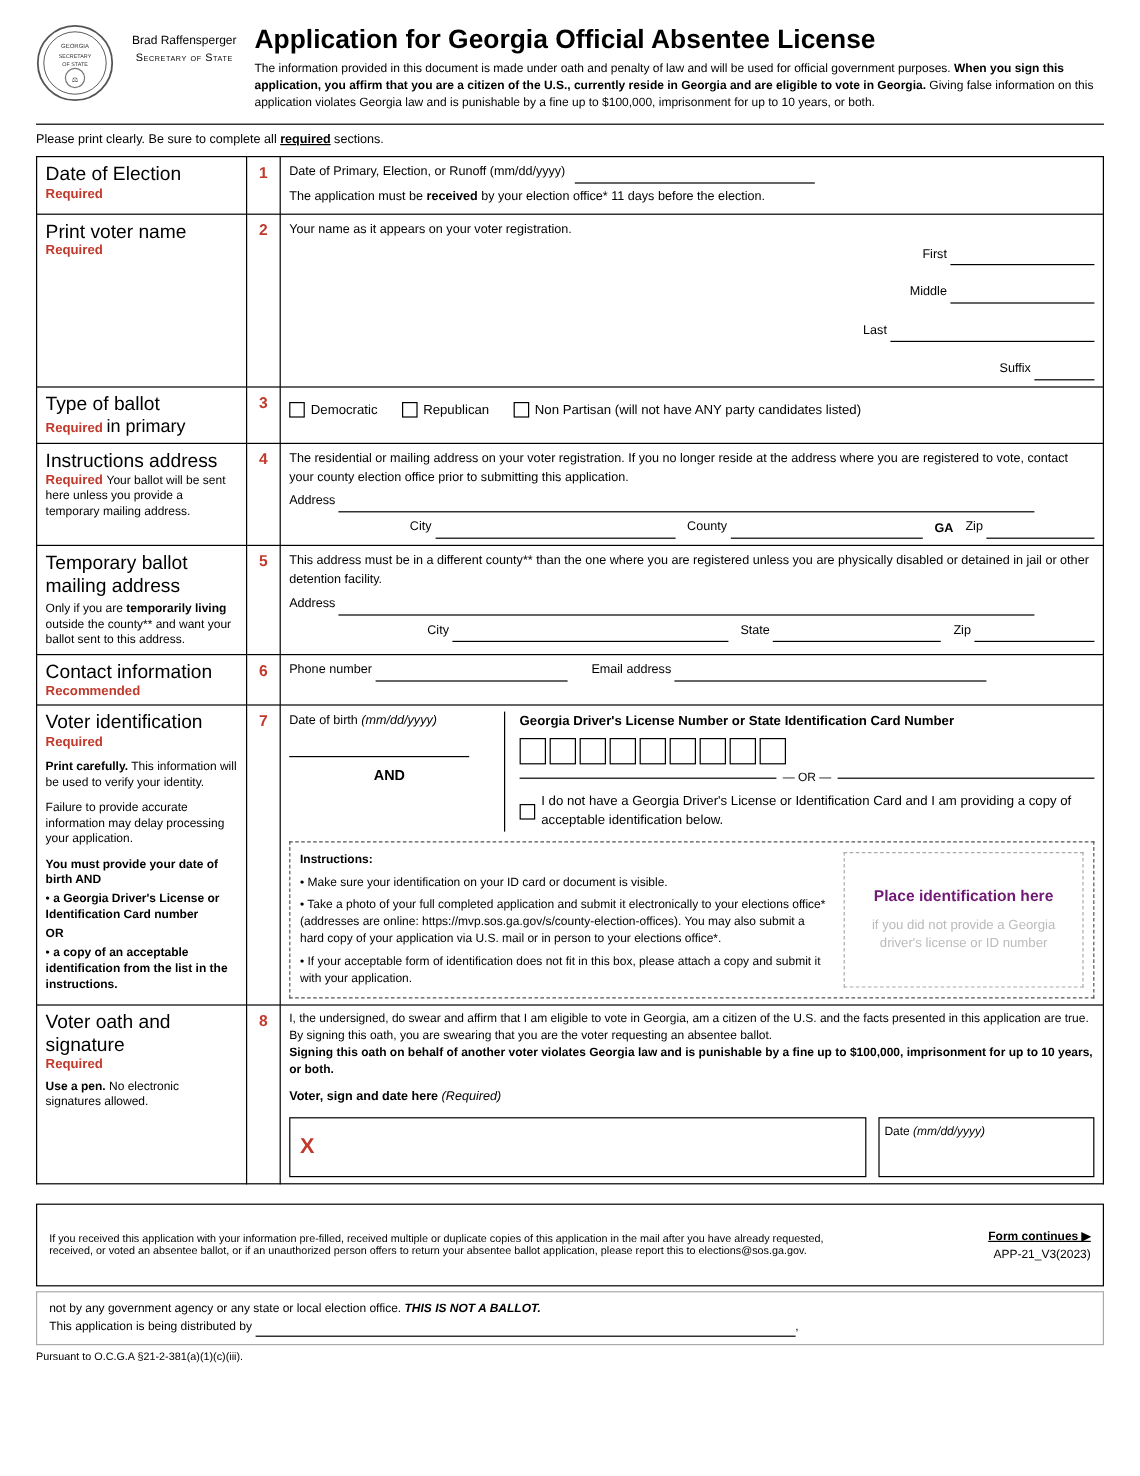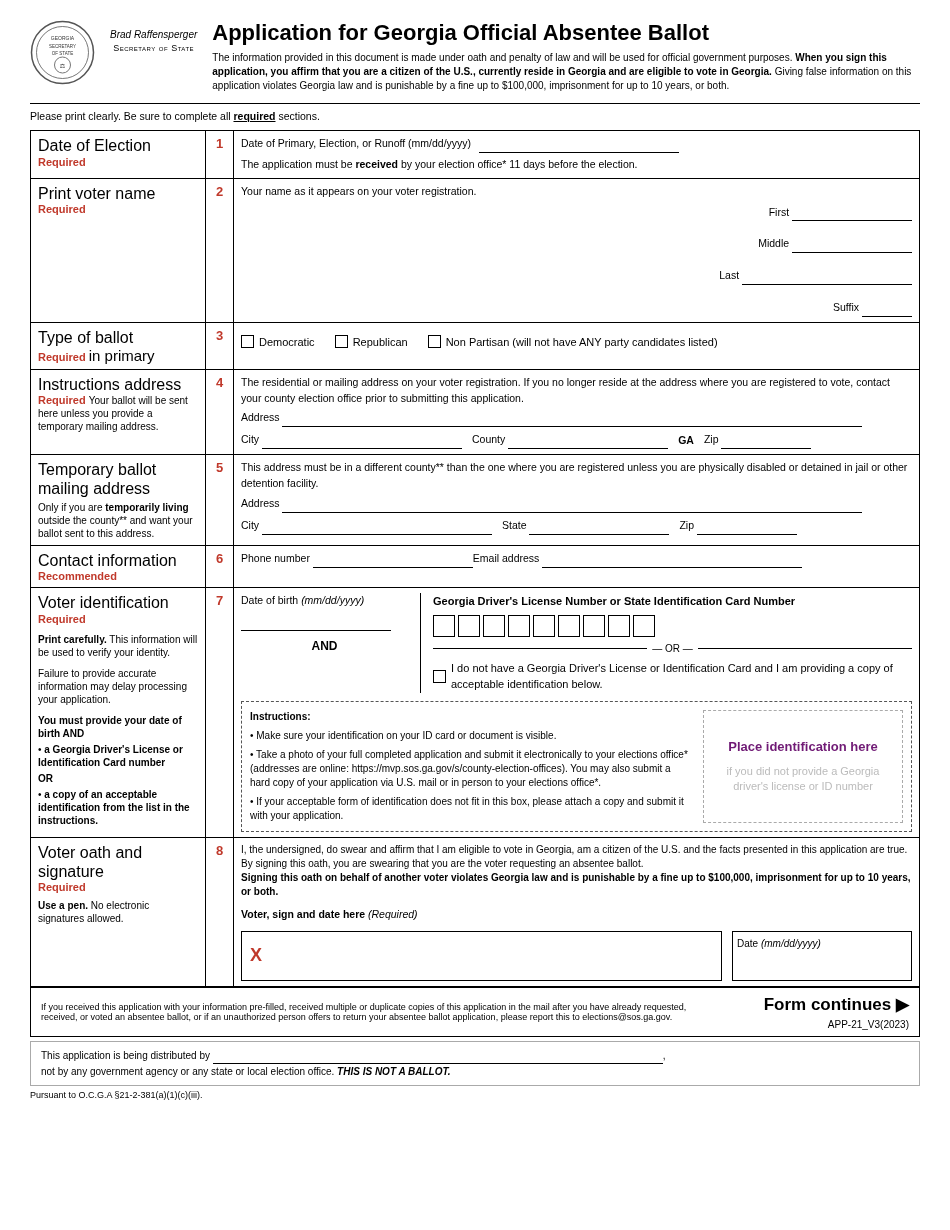--- a/index.html
+++ b/index.html
@@ -22,21 +22,20 @@
       height: 65px;
       flex-shrink: 0;
     }
     .header-agency {
       font-size: 9px;
       line-height: 1.4;
       flex-shrink: 0;
       padding-top: 8px;
     }
     .header-agency .name {
-      font-style: italic;
       font-size: 10px;
     }
     .header-agency .title {
       font-variant: small-caps;
       font-size: 9px;
       letter-spacing: 0.5px;
       text-align: center;
     }
     .header-title-block {
       flex: 1;
@@ -204,51 +203,53 @@
     .date-box {
       width: 180px;
       border: 1px solid #000;
       height: 50px;
       padding: 4px;
       font-size: 10px;
     }
     
     .footer-bar {
       border: 1px solid #000;
-      padding: 6px 10px;
-      margin-top: 0;
+      padding: 20px 10px;
+      margin-top: 16px;
       display: flex;
       justify-content: space-between;
       align-items: center;
       font-size: 9px;
     }
     .footer-bar .form-continues {
-      font-size: 17px;
+      font-size: 10px;
       font-weight: bold;
       white-space: nowrap;
+      text-decoration: underline;
     }
     .footer-third-party {
       border: 1px solid #aaa;
       padding: 6px 10px;
       margin-top: 4px;
       font-size: 10px;
       line-height: 1.5;
     }
     .footer-third-party strong {
       font-style: italic;
     }
     .ocga {
       font-size: 9px;
       margin-top: 4px;
     }
     .city-state-row {
       display: flex;
       gap: 10px;
       align-items: flex-end;
       margin-top: 4px;
+      justify-content: flex-end;
     }
   </style>
 </head>
 <body>
 
 <div class="header">
   <div class="header-logo">
     
     <svg viewBox="0 0 65 65" xmlns="http://www.w3.org/2000/svg">
       <circle cx="32.5" cy="32.5" r="31" fill="none" stroke="#555" stroke-width="1.5"></circle>
@@ -258,21 +259,21 @@
       <text x="32.5" y="35" text-anchor="middle" font-size="4.5" fill="#333">OF STATE</text>
       <circle cx="32.5" cy="45" r="8" fill="none" stroke="#777" stroke-width="1"></circle>
       <text x="32.5" y="48" text-anchor="middle" font-size="6" fill="#333">⚖</text>
     </svg>
   </div>
   <div class="header-agency">
     <div class="name">Brad Raffensperger</div>
     <div class="title">Secretary of State</div>
   </div>
   <div class="header-title-block">
-    <h1>Application for Georgia Official Absentee Ballot</h1>
+    <h1>Application for Georgia Official Absentee License</h1>
     <p>
       <span>The information provided in this document is made under oath and penalty of law and will be used for official government purposes.</span>
       <strong> <span>When you sign this application, you affirm that you are a citizen of the U.S., currently reside in Georgia and are eligible to vote in Georgia.</span></strong>
       <span>Giving false information on this application violates Georgia law and is punishable by a fine up to $100,000, imprisonment for up to 10 years, or both.</span>
     </p>
   </div>
 </div>
 
 <div class="required-note">
   Please print clearly. Be sure to complete all <u><strong>required</strong></u> sections.
@@ -383,21 +384,21 @@
     </td>
   </tr>
 
   <tr>
     <td class="section-label">
       <h2>Contact information</h2>
       <div class="required-tag">Recommended</div>
     </td>
     <td class="num-cell">6</td>
     <td class="content-cell">
-      <div style="display:flex; align-items:flex-end;">
+      <div style="display:flex; gap:20px; align-items:flex-end;">
         <span>Phone number <span style="display:inline-block;border-bottom:1px solid #000;width:160px;">&nbsp;</span></span>
         <span>Email address <span style="display:inline-block;border-bottom:1px solid #000;width:260px;">&nbsp;</span></span>
       </div>
     </td>
   </tr>
 
   <tr>
     <td class="section-label">
       <h2>Voter identification</h2>
       <div class="required-tag">Required</div>
@@ -491,20 +492,20 @@
     <span>If you received this application with your information pre-filled, received multiple or duplicate copies of this application in the mail after you have already requested, received, or voted an absentee ballot, or if an unauthorized person offers to return your absentee ballot application, please report this to elections@sos.ga.gov.</span>
   </div>
   <div style="text-align:right;">
     <div class="form-continues">Form continues ▶</div>
     <div style="font-size:10px; margin-top:4px;">APP-21_V3(2023)</div>
   </div>
 </div>
 
 <div class="footer-third-party">
   <div>
+    <span>not by any government agency or any state or local election office.</span> <strong><span>THIS IS NOT A BALLOT.</span></strong>
+  </div>
+  <div>
     <span>This application is being distributed by</span> <span style="display:inline-block;border-bottom:1px solid #000;width:450px;">&nbsp;</span>,
   </div>
-  <div>
-    <span>not by any government agency or any state or local election office.</span> <strong><span>THIS IS NOT A BALLOT.</span></strong>
-  </div>
 </div>
 
 <div class="ocga">Pursuant to O.C.G.A §21-2-381(a)(1)(c)(iii).</div>
 
 </body></html>

